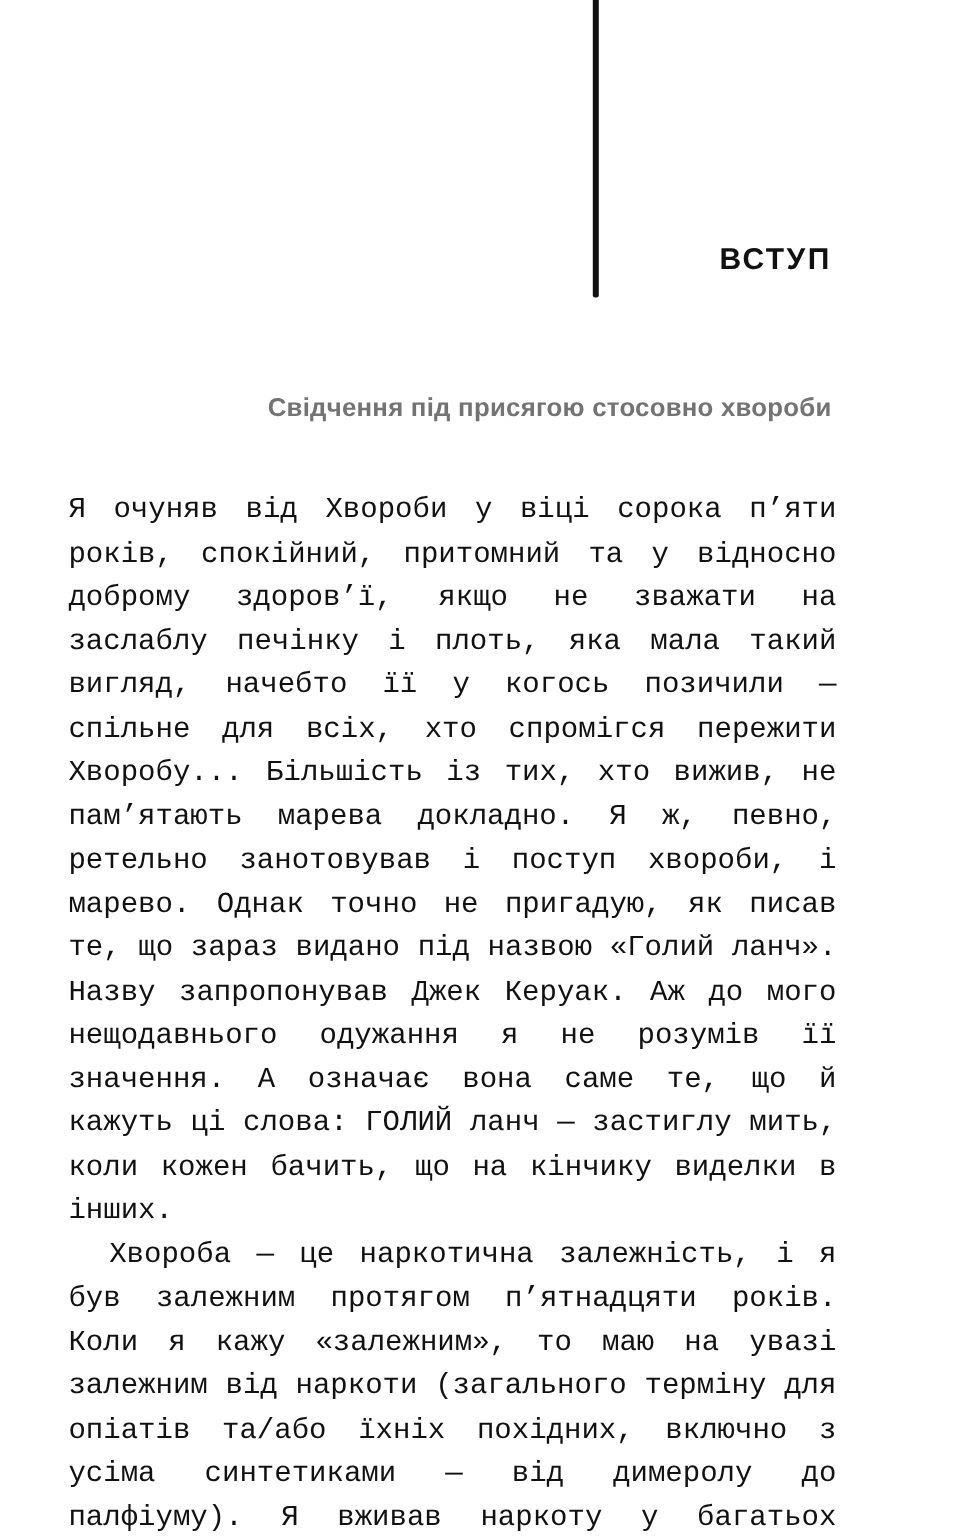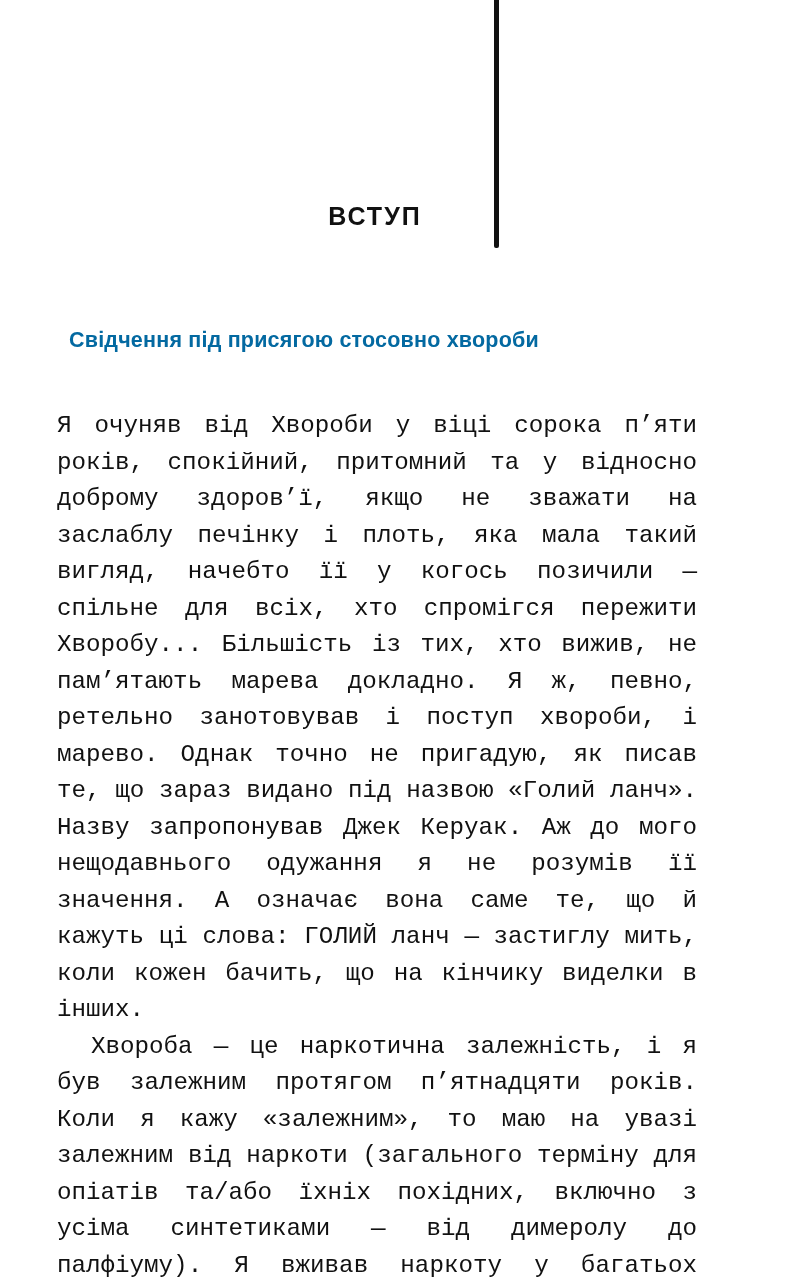--- a/index.html
+++ b/index.html
@@ -35,38 +35,38 @@
     left: 57px;
     top: 0;
     width: 690px;
     height: 1280px;
   }
   .section-label {
     position: absolute;
     left: 0;
     top: 202px;
     width: 636px;
-    text-align: center;
+    text-align: right;
     font-family: "Liberation Sans", sans-serif;
     font-weight: 700;
     font-size: 25px;
     letter-spacing: 2px;
     color: #111111;
   }
   .chapter-title {
     position: absolute;
-    left: 12px;
+    left: 0;
     top: 328px;
     width: 636px;
-    text-align: left;
+    text-align: right;
     font-family: "Liberation Sans", sans-serif;
     font-weight: 700;
     font-size: 21.5px;
     letter-spacing: 0.2px;
-    color: #0369a1;
+    color: #737373;
   }
   .body-text {
     position: absolute;
     left: 0;
     top: 408px;
     width: 640px;
   }
   p.para {
     margin: 0;
     font-size: 24.2px;

